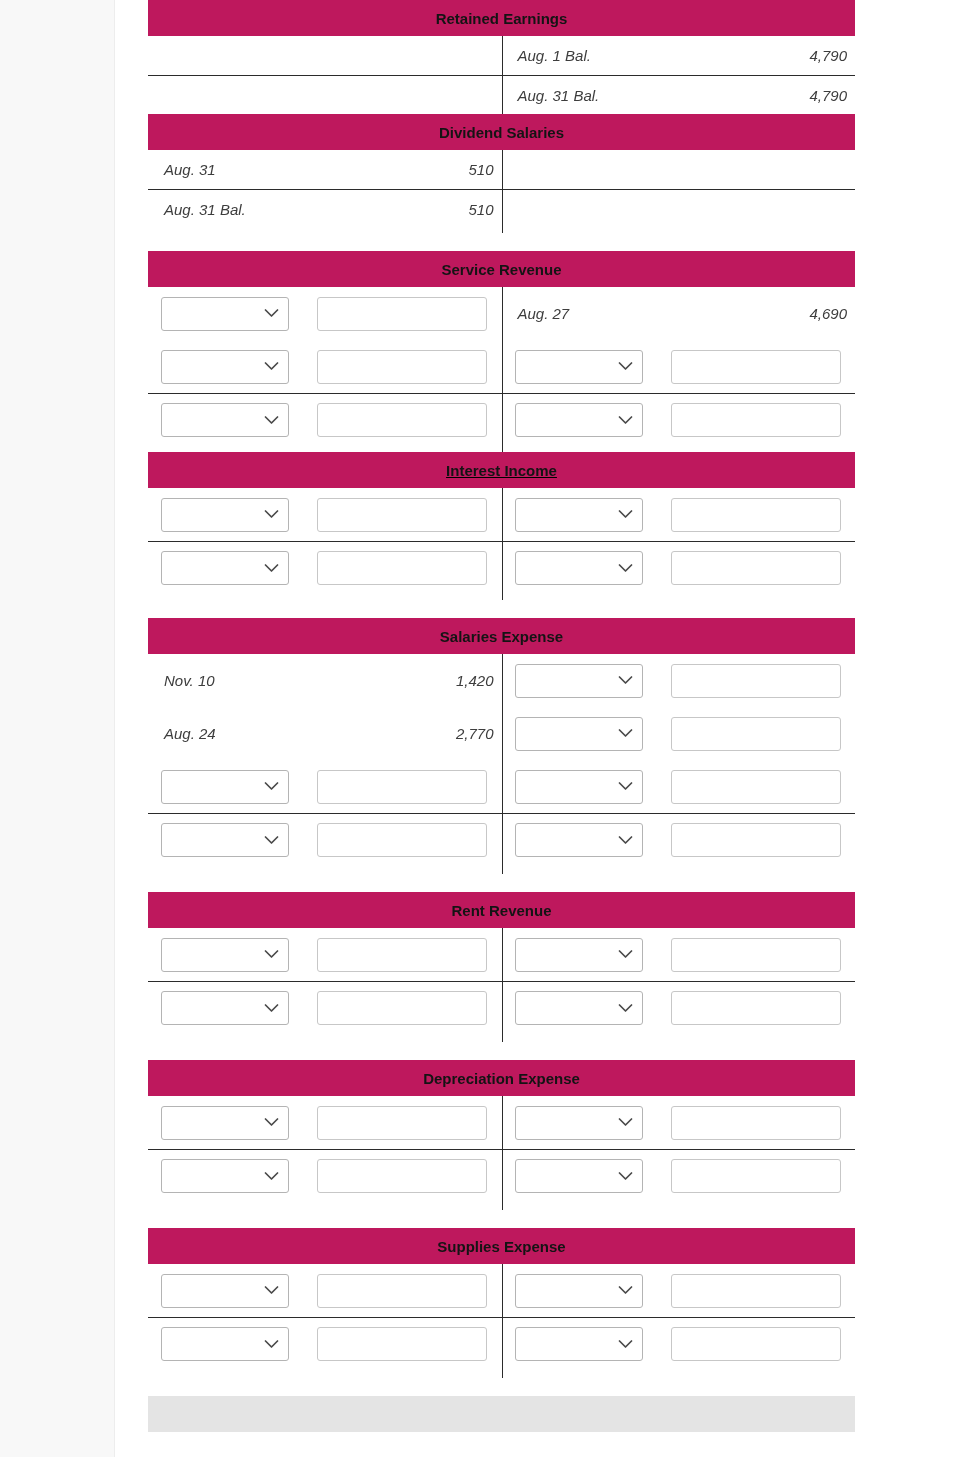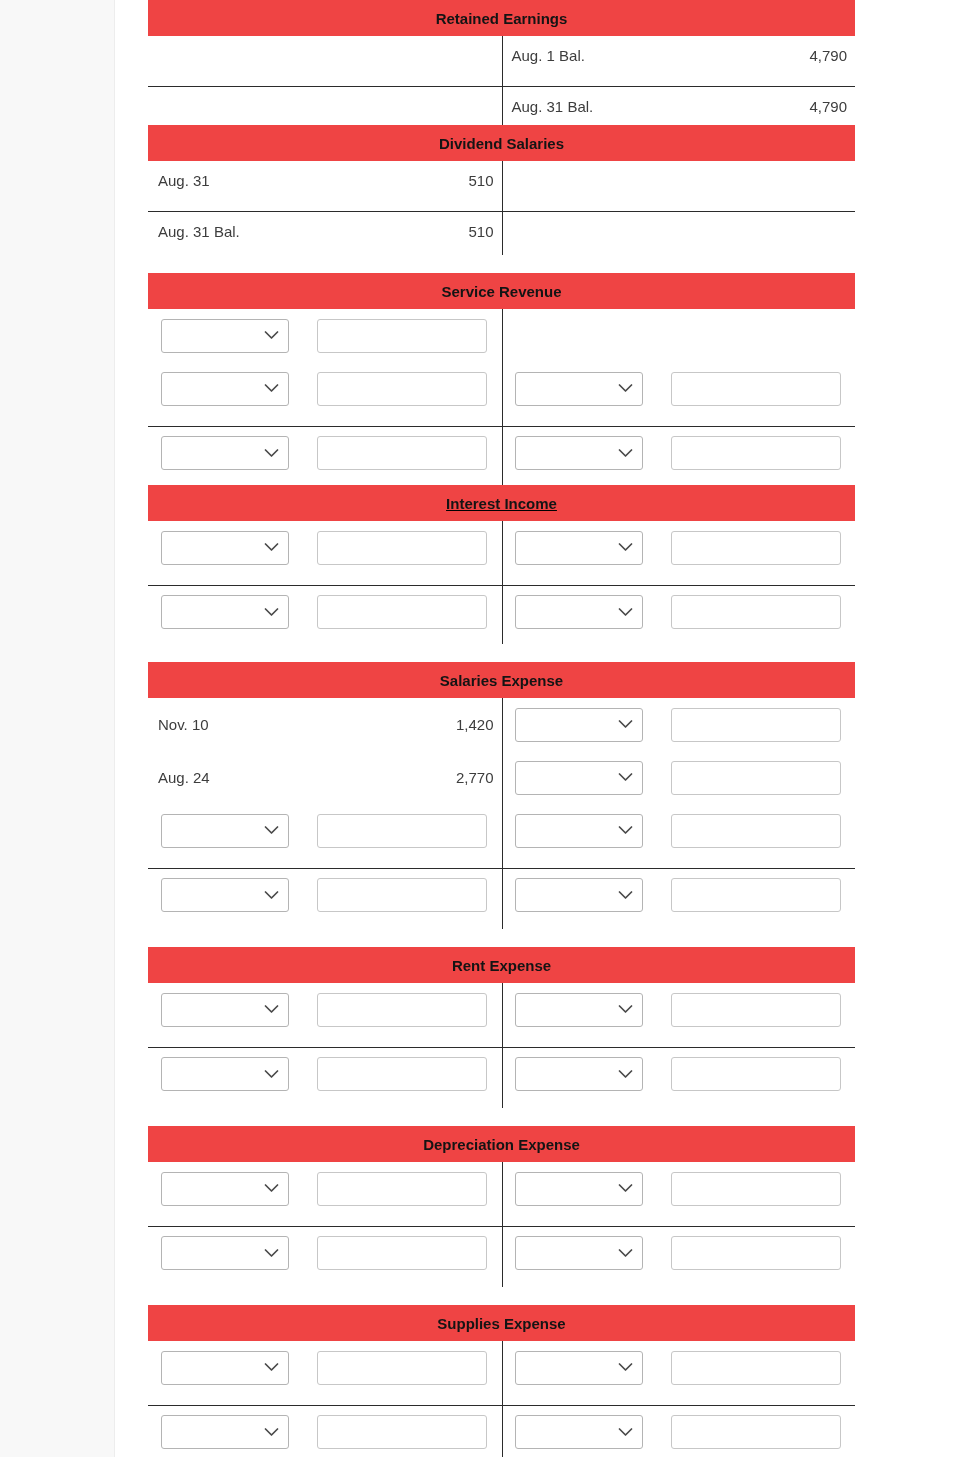--- a/index.html
+++ b/index.html
@@ -15,39 +15,39 @@
     background:#f8f8f8; border-right:1px solid #ededed;
   }
 
   .main {
     position:absolute; left:148px; top:0; width:707px;
   }
 
   .account { background:#fff; }
 
   .acct-header {
-    height:36px; background:#ef4444;
+    height:36px; background:#be185d;
     display:flex; align-items:center; justify-content:center;
   }
   .acct-title {
     font-size:15px; font-weight:bold; color:#141414;
   }
 
   .acct-body { position:relative; }
   .acct-body::after {
     content:""; position:absolute; left:50%; top:0; bottom:0;
     width:1px; background:#2b2b2b;
   }
 
   .t-row { display:flex; }
-  .t-row.balance-line { border-top:1px solid #2b2b2b;margin-top:11px; }
+  .t-row.balance-line { border-top:1px solid #2b2b2b; }
 
   .cell { width:50%; display:flex; align-items:center; }
 
-  .cell.text { justify-content:space-between; padding:0 8px 0 10px; }
+  .cell.text { justify-content:space-between; padding:0 8px 0 16px;font-style:italic; }
   .entry-date, .entry-amount { font-size:15px; color:#3d3d3d; }
 
   .cell.inputs { padding-left:13px; }
 
   .select-box {
     width:128px; height:34px; margin-right:28px;
     background:#fff; border:1px solid #b4b4b4; border-radius:3px;
     display:flex; align-items:center; justify-content:flex-end;
     padding-right:9px; cursor:pointer; flex:0 0 auto;
   }
@@ -119,20 +119,24 @@
         <div class="acct-body" style="padding-bottom: 6px;">
           <div class="t-row" style="height: 53px;">
             <div class="cell inputs">
               <div class="select-box" role="button">
                 <svg width="15" height="9" viewBox="0 0 15 9" aria-hidden="true">
                   <path d="M1.5 1l6 6 6-6" fill="none" stroke="#4a4a4a" stroke-width="1.7" stroke-linecap="round" stroke-linejoin="round"></path>
                 </svg>
               </div>
               <input type="text" class="amount-input" value="" style="">
             </div>
+            <div class="cell text">
+              <span class="entry-date">Aug. 27</span>
+              <span class="entry-amount">4,690</span>
+            </div>
           </div>
           <div class="t-row" style="height: 53px;">
             <div class="cell inputs">
               <div class="select-box" role="button">
                 <svg width="15" height="9" viewBox="0 0 15 9" aria-hidden="true">
                   <path d="M1.5 1l6 6 6-6" fill="none" stroke="#4a4a4a" stroke-width="1.7" stroke-linecap="round" stroke-linejoin="round"></path>
                 </svg>
               </div>
               <input type="text" class="amount-input" value="" style="">
             </div>
@@ -274,21 +278,21 @@
                   <path d="M1.5 1l6 6 6-6" fill="none" stroke="#4a4a4a" stroke-width="1.7" stroke-linecap="round" stroke-linejoin="round"></path>
                 </svg>
               </div>
               <input type="text" class="amount-input" value="" style="">
             </div>
           </div>
         </div>
       </section>
       <section class="account" style="margin-bottom: 18px;">
         <div class="acct-header">
-          <div class="acct-title">Rent Expense</div>
+          <div class="acct-title">Rent Revenue</div>
         </div>
         <div class="acct-body" style="padding-bottom: 8px;">
           <div class="t-row" style="height: 53px;">
             <div class="cell inputs">
               <div class="select-box" role="button">
                 <svg width="15" height="9" viewBox="0 0 15 9" aria-hidden="true">
                   <path d="M1.5 1l6 6 6-6" fill="none" stroke="#4a4a4a" stroke-width="1.7" stroke-linecap="round" stroke-linejoin="round"></path>
                 </svg>
               </div>
               <input type="text" class="amount-input" value="" style="">

